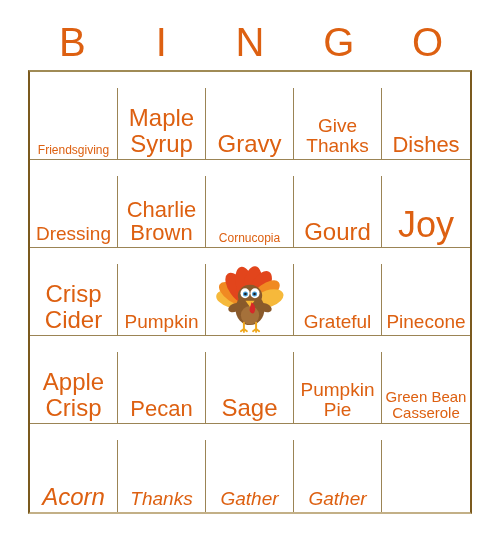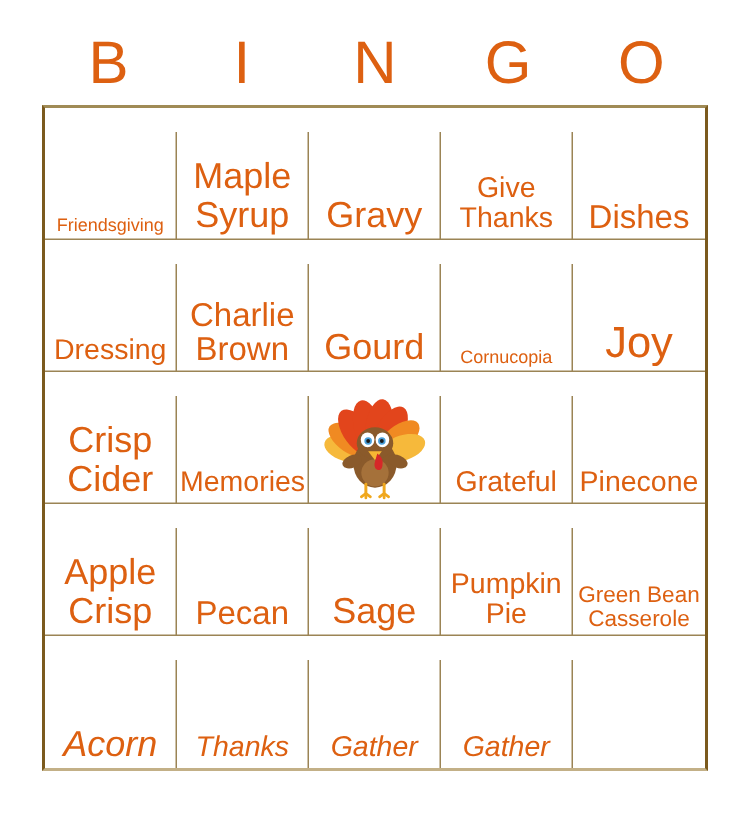--- a/index.html
+++ b/index.html
@@ -80,21 +80,21 @@
     display: block;
     width: 100%;
   }
 
   
   .fs-xs   { font-size: 12px; }
   .fs-sm   { font-size: 15px; }
   .fs-md   { font-size: 19px; }
   .fs-lg   { font-size: 22px; }
   .fs-xl   { font-size: 24px; }
-  .fs-xxl  { font-size: 29px; }
+  .fs-xxl  { font-size: 36px; }
 
   
   .turkey-cell { padding: 0; }
   #turkey-icon {
     display: block;
     width: 78px;
     height: 76px;
   }
 </style>
 </head>
@@ -126,33 +126,33 @@
       <div class="cell">
         <span class="cell-text fs-lg">Dishes</span>
       </div>
       <div class="cell">
         <span class="cell-text fs-md">Dressing</span>
       </div>
       <div class="cell">
         <span class="cell-text fs-lg">Charlie Brown</span>
       </div>
       <div class="cell">
+        <span class="cell-text fs-xs">Cornucopia</span>
+      </div>
+      <div class="cell">
         <span class="cell-text fs-xl">Gourd</span>
       </div>
       <div class="cell">
-        <span class="cell-text fs-xs">Cornucopia</span>
-      </div>
-      <div class="cell">
         <span class="cell-text fs-xxl">Joy</span>
       </div>
       <div class="cell">
         <span class="cell-text fs-xl">Crisp Cider</span>
       </div>
       <div class="cell">
-        <span class="cell-text fs-md">Memories</span>
+        <span class="cell-text fs-md">Pumpkin</span>
       </div>
       <div class="cell turkey-cell">
         <svg id="turkey-icon" viewBox="0 0 100 100">
           <ellipse cx="25.01" cy="52.83" rx="11" ry="20" fill="#F6B93B" transform="rotate(-74 25.01 52.83)"></ellipse>
           <ellipse cx="28.45" cy="45.46" rx="11" ry="22" fill="#F08A22" transform="rotate(-56 28.45 45.46)"></ellipse>
           <ellipse cx="34.72" cy="38.97" rx="12" ry="24" fill="#E2451C" transform="rotate(-36 34.72 38.97)"></ellipse>
           <ellipse cx="43.71" cy="34.77" rx="12" ry="25" fill="#E2451C" transform="rotate(-14 43.71 34.77)"></ellipse>
           <ellipse cx="53.62" cy="34.25" rx="12" ry="25" fill="#E2451C" transform="rotate(8 53.62 34.25)"></ellipse>
           <ellipse cx="63.00" cy="37.48" rx="12" ry="24" fill="#E2451C" transform="rotate(30 63.00 37.48)"></ellipse>
           <ellipse cx="70.49" cy="43.99" rx="11" ry="22" fill="#F08A22" transform="rotate(52 70.49 43.99)"></ellipse>

